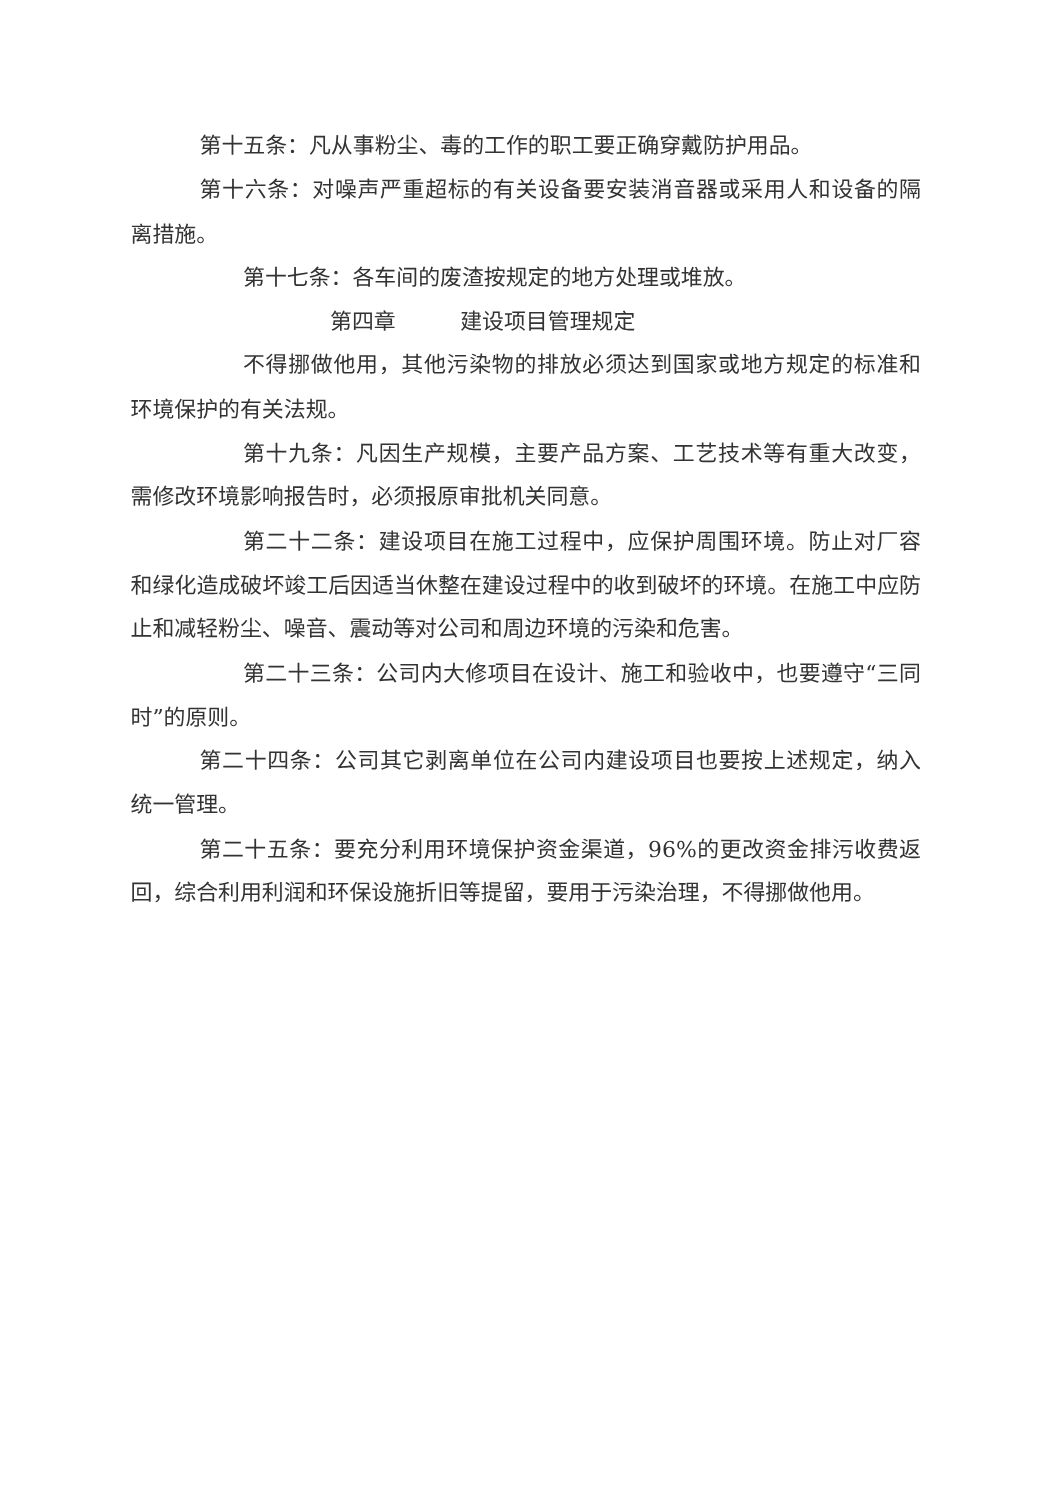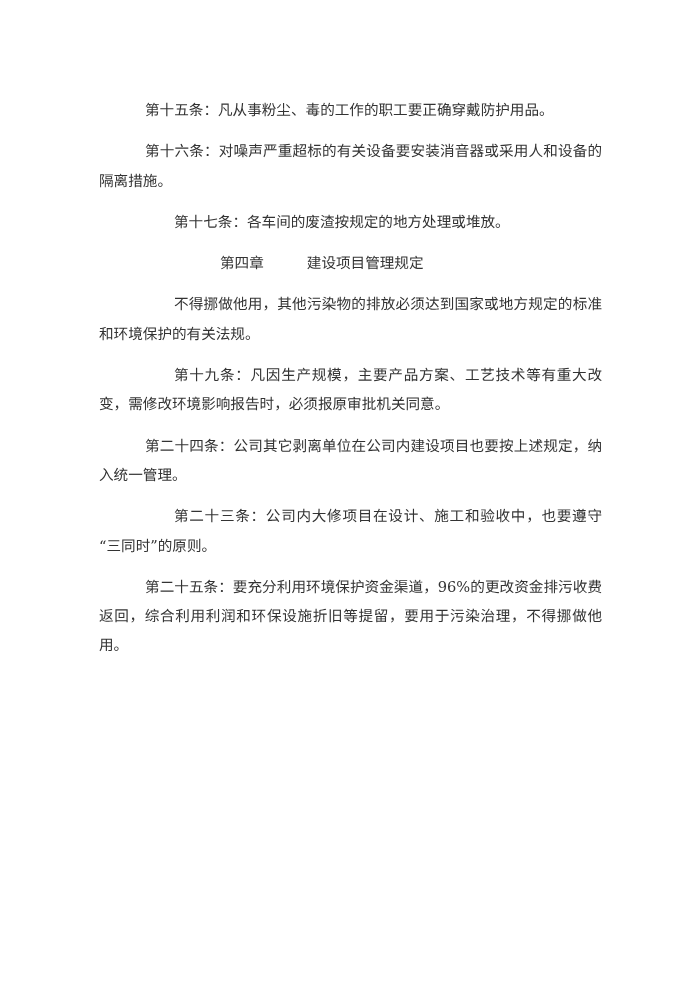--- a/index.html
+++ b/index.html
@@ -20,21 +20,21 @@
     top: 83px;
     width: 527px;
     font-family: "DejaVu Serif", "Liberation Serif", serif;
     font-size: 14.6px;
     line-height: 29.3px;
     color: #333333;
     text-align: justify;
     word-break: break-all;
   }
   p.para {
-    margin: 12px;
+    margin: 0;
     padding: 0;
   }
   .indent-a { text-indent: 46px; }
   .indent-b { text-indent: 75px; }
   .chapter-heading {
     display: flex;
     padding-left: 133px;
     gap: 43px;
     text-align: left;
     white-space: nowrap;
@@ -48,17 +48,18 @@
 
   <p class="para indent-a">第十五条：凡从事粉尘、毒的工作的职工要正确穿戴防护用品。</p>
       <p class="para indent-a">第十六条：对噪声严重超标的有关设备要安装消音器或采用人和设备的隔离措施。</p>
       <p class="para indent-b">第十七条：各车间的废渣按规定的地方处理或堆放。</p>
       <div class="para chapter-heading">
         <span>第四章</span>
         <span>建设项目管理规定</span>
       </div>
       <p class="para indent-b">不得挪做他用，其他污染物的排放必须达到国家或地方规定的标准和环境保护的有关法规。</p>
       <p class="para indent-b">第十九条：凡因生产规模，主要产品方案、工艺技术等有重大改变，需修改环境影响报告时，必须报原审批机关同意。</p>
+      <p class="para indent-b">第二十二条：建设项目在施工过程中，应保护周围环境。防止对厂容和绿化造成破坏竣工后因适当休整在建设过程中的收到破坏的环境。在施工中应防止和减轻粉尘、噪音、震动等对公司和周边环境的污染和危害。</p>
+      <p class="para indent-b">第二十三条：公司内大修项目在设计、施工和验收中，也要遵守“三同时”的原则。</p>
       <p class="para indent-a">第二十四条：公司其它剥离单位在公司内建设项目也要按上述规定，纳入统一管理。</p>
-      <p class="para indent-b">第二十三条：公司内大修项目在设计、施工和验收中，也要遵守“三同时”的原则。</p>
       <p class="para indent-a">第二十五条：要充分利用环境保护资金渠道，96%的更改资金排污收费返回，综合利用利润和环保设施折旧等提留，要用于污染治理，不得挪做他用。</p>
     </div>
 </div>
 
 </body></html>

